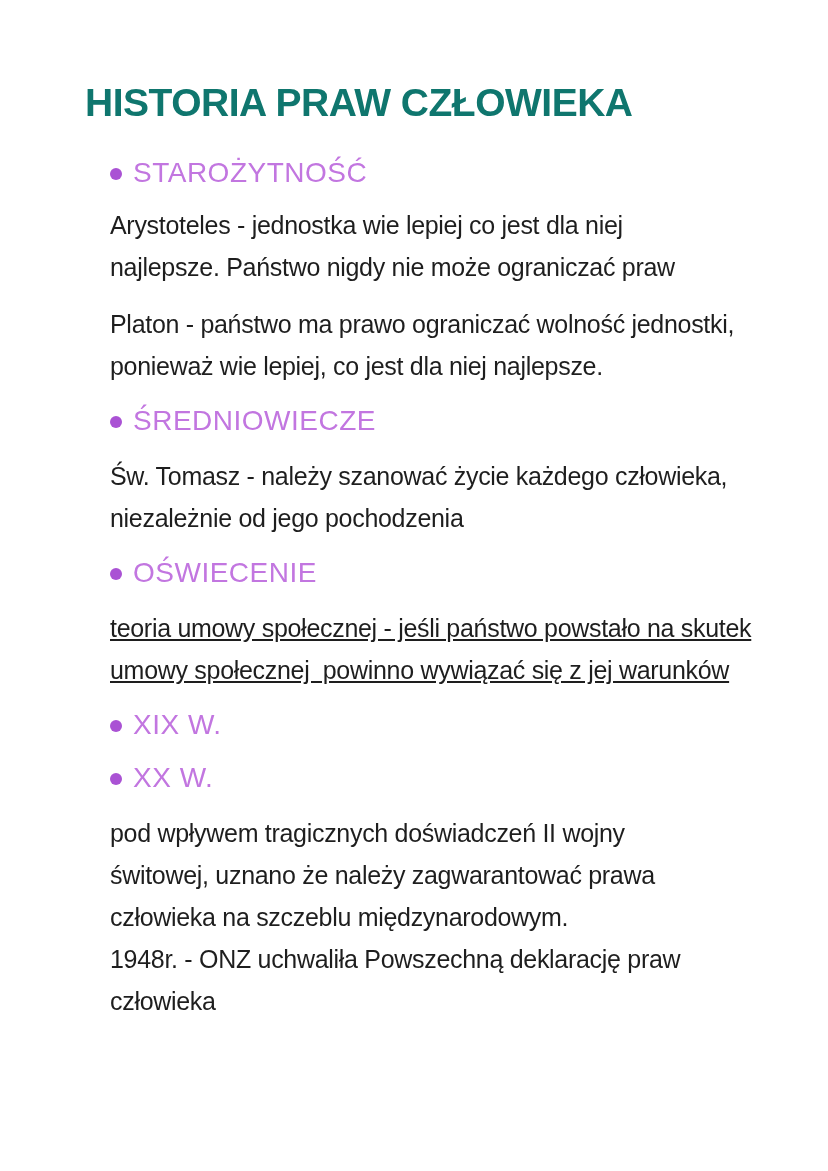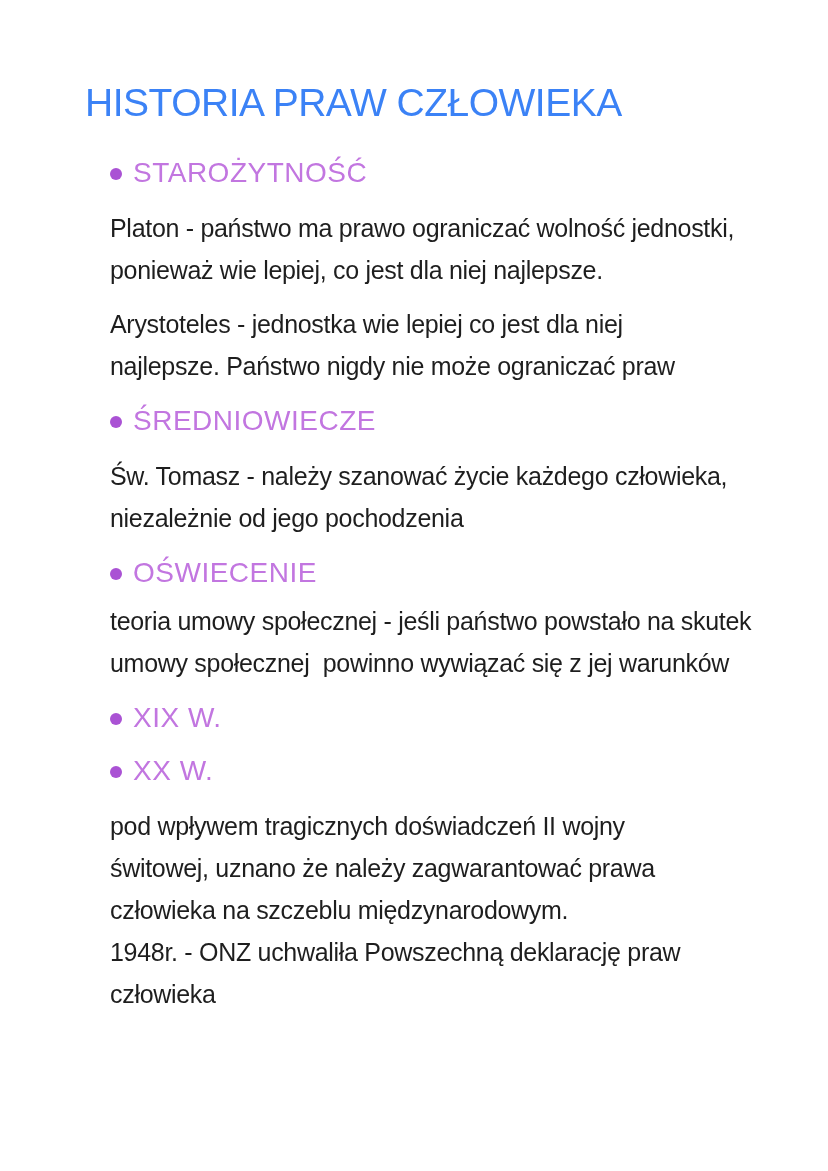--- a/index.html
+++ b/index.html
@@ -19,23 +19,23 @@
     box-sizing: border-box;
     width: 828px;
     height: 1171px;
     background: #ffffff;
     padding: 78px 24px 0 85px;
   }
   .doc-title {
     margin: 0;
     font-size: 39px;
     line-height: 49px;
-    font-weight: 400;
+    font-weight: 700;
     letter-spacing: -0.5px;
-    color: #3b82f6;
+    color: #0f766e;
   }
   .section-heading {
     display: flex;
     align-items: center;
     margin: 15px 0 0 25px;
     font-size: 28px;
     line-height: 38px;
     font-weight: 400;
     letter-spacing: 0.5px;
     color: #c276e0;
@@ -59,38 +59,39 @@
     line-height: 42px;
     font-weight: 400;
     letter-spacing: -0.3px;
     color: #1e1e1e;
     white-space: pre-wrap;
   }
   .body-para.follow {
     margin-top: 12px;
   }
   .body-para.tight {
-    margin-top: 8px;
+    margin-top: 15px;
+    text-decoration: underline;
   }
 </style>
 </head>
 <body>
 
 <div class="page">
 
   <h1 class="doc-title">HISTORIA PRAW CZŁOWIEKA</h1>
 
   <div class="section-heading first">
     <span class="bullet-dot"></span>
     <span>STAROŻYTNOŚĆ</span>
   </div>
+  <p class="body-para follow">Arystoteles - jednostka wie lepiej co jest dla niej
+najlepsze. Państwo nigdy nie może ograniczać praw</p>
   <p class="body-para">Platon - państwo ma prawo ograniczać wolność jednostki,
 ponieważ wie lepiej, co jest dla niej najlepsze.</p>
-  <p class="body-para follow">Arystoteles - jednostka wie lepiej co jest dla niej
-najlepsze. Państwo nigdy nie może ograniczać praw</p>
 
   <div class="section-heading">
     <span class="bullet-dot"></span>
     <span>ŚREDNIOWIECZE</span>
   </div>
   <p class="body-para">Św. Tomasz - należy szanować życie każdego człowieka,
 niezależnie od jego pochodzenia</p>
 
   <div class="section-heading">
     <span class="bullet-dot"></span>

